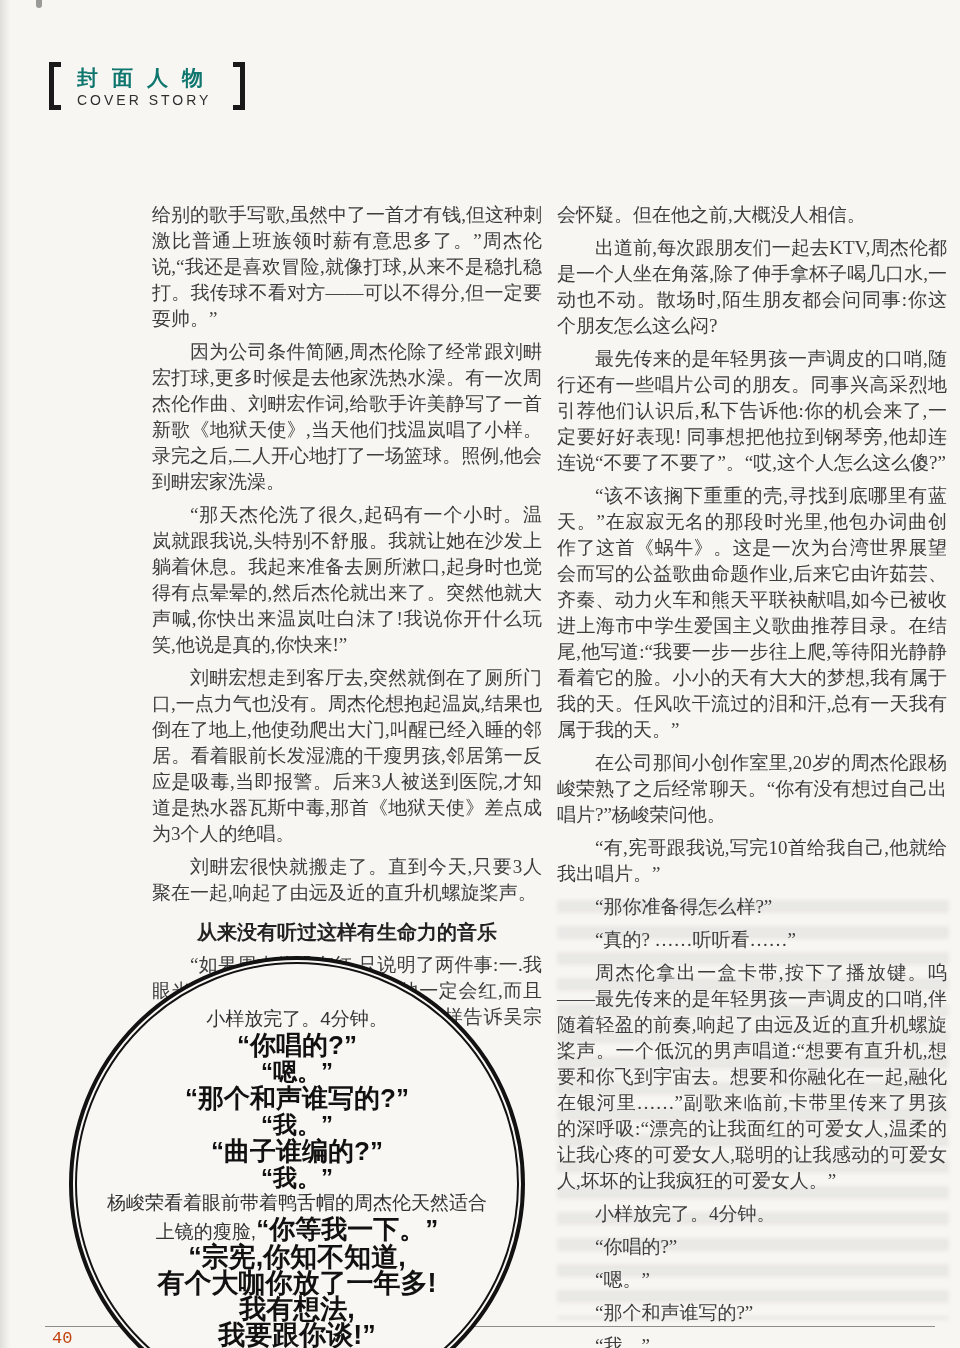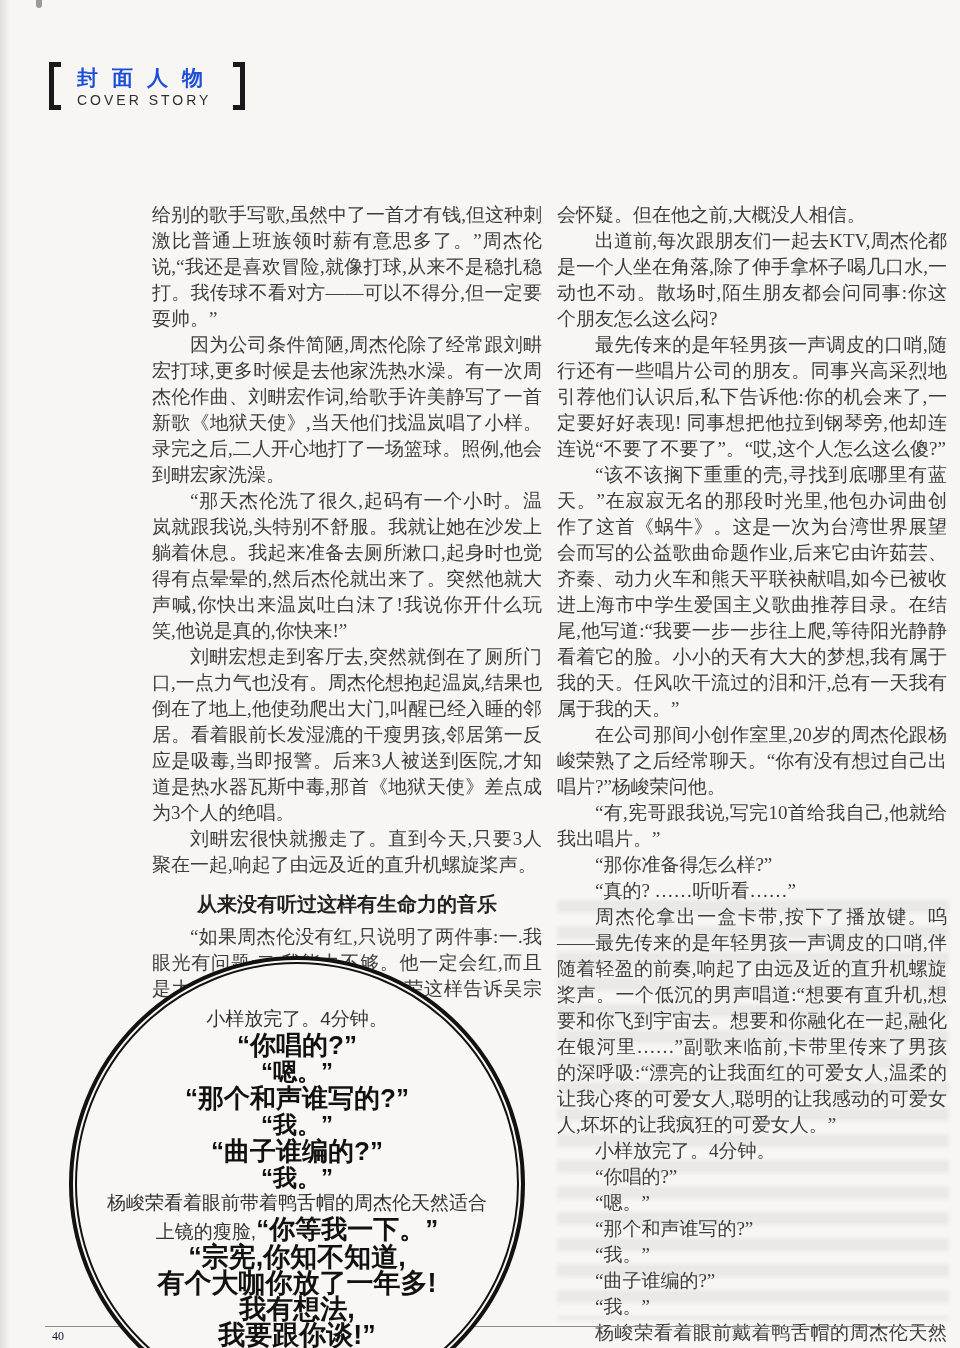--- a/index.html
+++ b/index.html
@@ -15,50 +15,50 @@
   
   .scan-edge-left{position:absolute;left:0;top:0;width:10px;height:100%;
     background:linear-gradient(90deg,#dededb,rgba(222,222,219,0));}
   .scan-mark{position:absolute;left:36px;top:0;width:6px;height:8px;background:#9a9a98;border-radius:0 0 3px 3px;}
   
   .header{position:absolute;left:49px;top:62px;display:flex;align-items:stretch;}
   .bracket{width:12px;height:48px;box-sizing:border-box;}
   .bracket.left{border-left:5px solid #191919;border-top:5px solid #191919;border-bottom:5px solid #191919;}
   .bracket.right{border-right:5px solid #191919;border-top:5px solid #191919;border-bottom:5px solid #191919;}
   .header-text{margin:2px 16px 0 16px;font-family:"Liberation Sans","DejaVu Sans",sans-serif;}
-  .header-cn{font-size:21px;font-weight:600;letter-spacing:14px;color:#1d4ed8;white-space:nowrap;}
+  .header-cn{font-size:21px;font-weight:600;letter-spacing:14px;color:#0f766e;white-space:nowrap;}
   .header-en{font-size:14px;letter-spacing:3px;color:#2e2e2e;margin-top:0;white-space:nowrap;}
   
   .col{position:absolute;top:202px;width:390px;text-align:justify;
     font-size:19px;line-height:26px;z-index:1;}
   .col.left{left:152px;}
   .col.right{left:557px;}
   .col p{margin:0;}
-  .col p.indent{text-indent:2em;}
+  .col p.indent{text-indent:2em;margin-top:7px;}
   .col h2{margin:13px 0 7px 0;font-family:"Liberation Sans","DejaVu Sans",sans-serif;
     font-size:20px;font-weight:700;color:#222;text-align:center;line-height:26px;}
   
   .bleed{position:absolute;left:557px;top:900px;width:392px;height:420px;z-index:0;
     background:repeating-linear-gradient(180deg,rgba(120,120,118,0.10) 0 13px,rgba(120,120,118,0) 13px 26px);
     filter:blur(2px);}
   
   .circle{position:absolute;left:69px;top:956px;width:456px;height:456px;
     box-sizing:border-box;border:4px solid #121212;border-radius:50%;
     background:#f8f7f4;z-index:2;}
   .circle-inner-ring{position:absolute;inset:2px;border:2px solid #121212;border-radius:50%;}
   .circle-text{position:absolute;inset:0;padding-top:46px;text-align:center;color:#1c1c1c;}
   .pq-line{white-space:nowrap;}
   .pq-reg{font-size:19px;line-height:25px;font-family:"Liberation Sans","DejaVu Sans",sans-serif;color:#333;}
   .pq-b1{font-size:26px;line-height:28px;font-weight:700;font-family:"Liberation Sans","DejaVu Sans",sans-serif;color:#111;}
   .pq-b2{font-size:24px;line-height:25px;font-weight:700;font-family:"Liberation Sans","DejaVu Sans",sans-serif;color:#111;}
   .pq-b3{font-size:27px;line-height:26px;font-weight:700;font-family:"Liberation Sans","DejaVu Sans",sans-serif;color:#111;}
   
   .footer-line{position:absolute;left:45px;top:1326px;width:890px;height:1px;background:#8c8c8a;z-index:1;}
-  .page-number{position:absolute;left:52px;top:1329px;font-size:12px;color:#0f172a;z-index:3;
-    font-family:Liberation Serif, serif;}
+  .page-number{position:absolute;left:52px;top:1329px;font-size:17px;color:#c2410c;z-index:3;
+    font-family:Liberation Mono, monospace;}
 </style>
 </head>
 <body>
 
 <div class="page">
 
   <div class="scan-edge-left"></div>
   <div class="scan-mark"></div>
 
   <div class="header">

